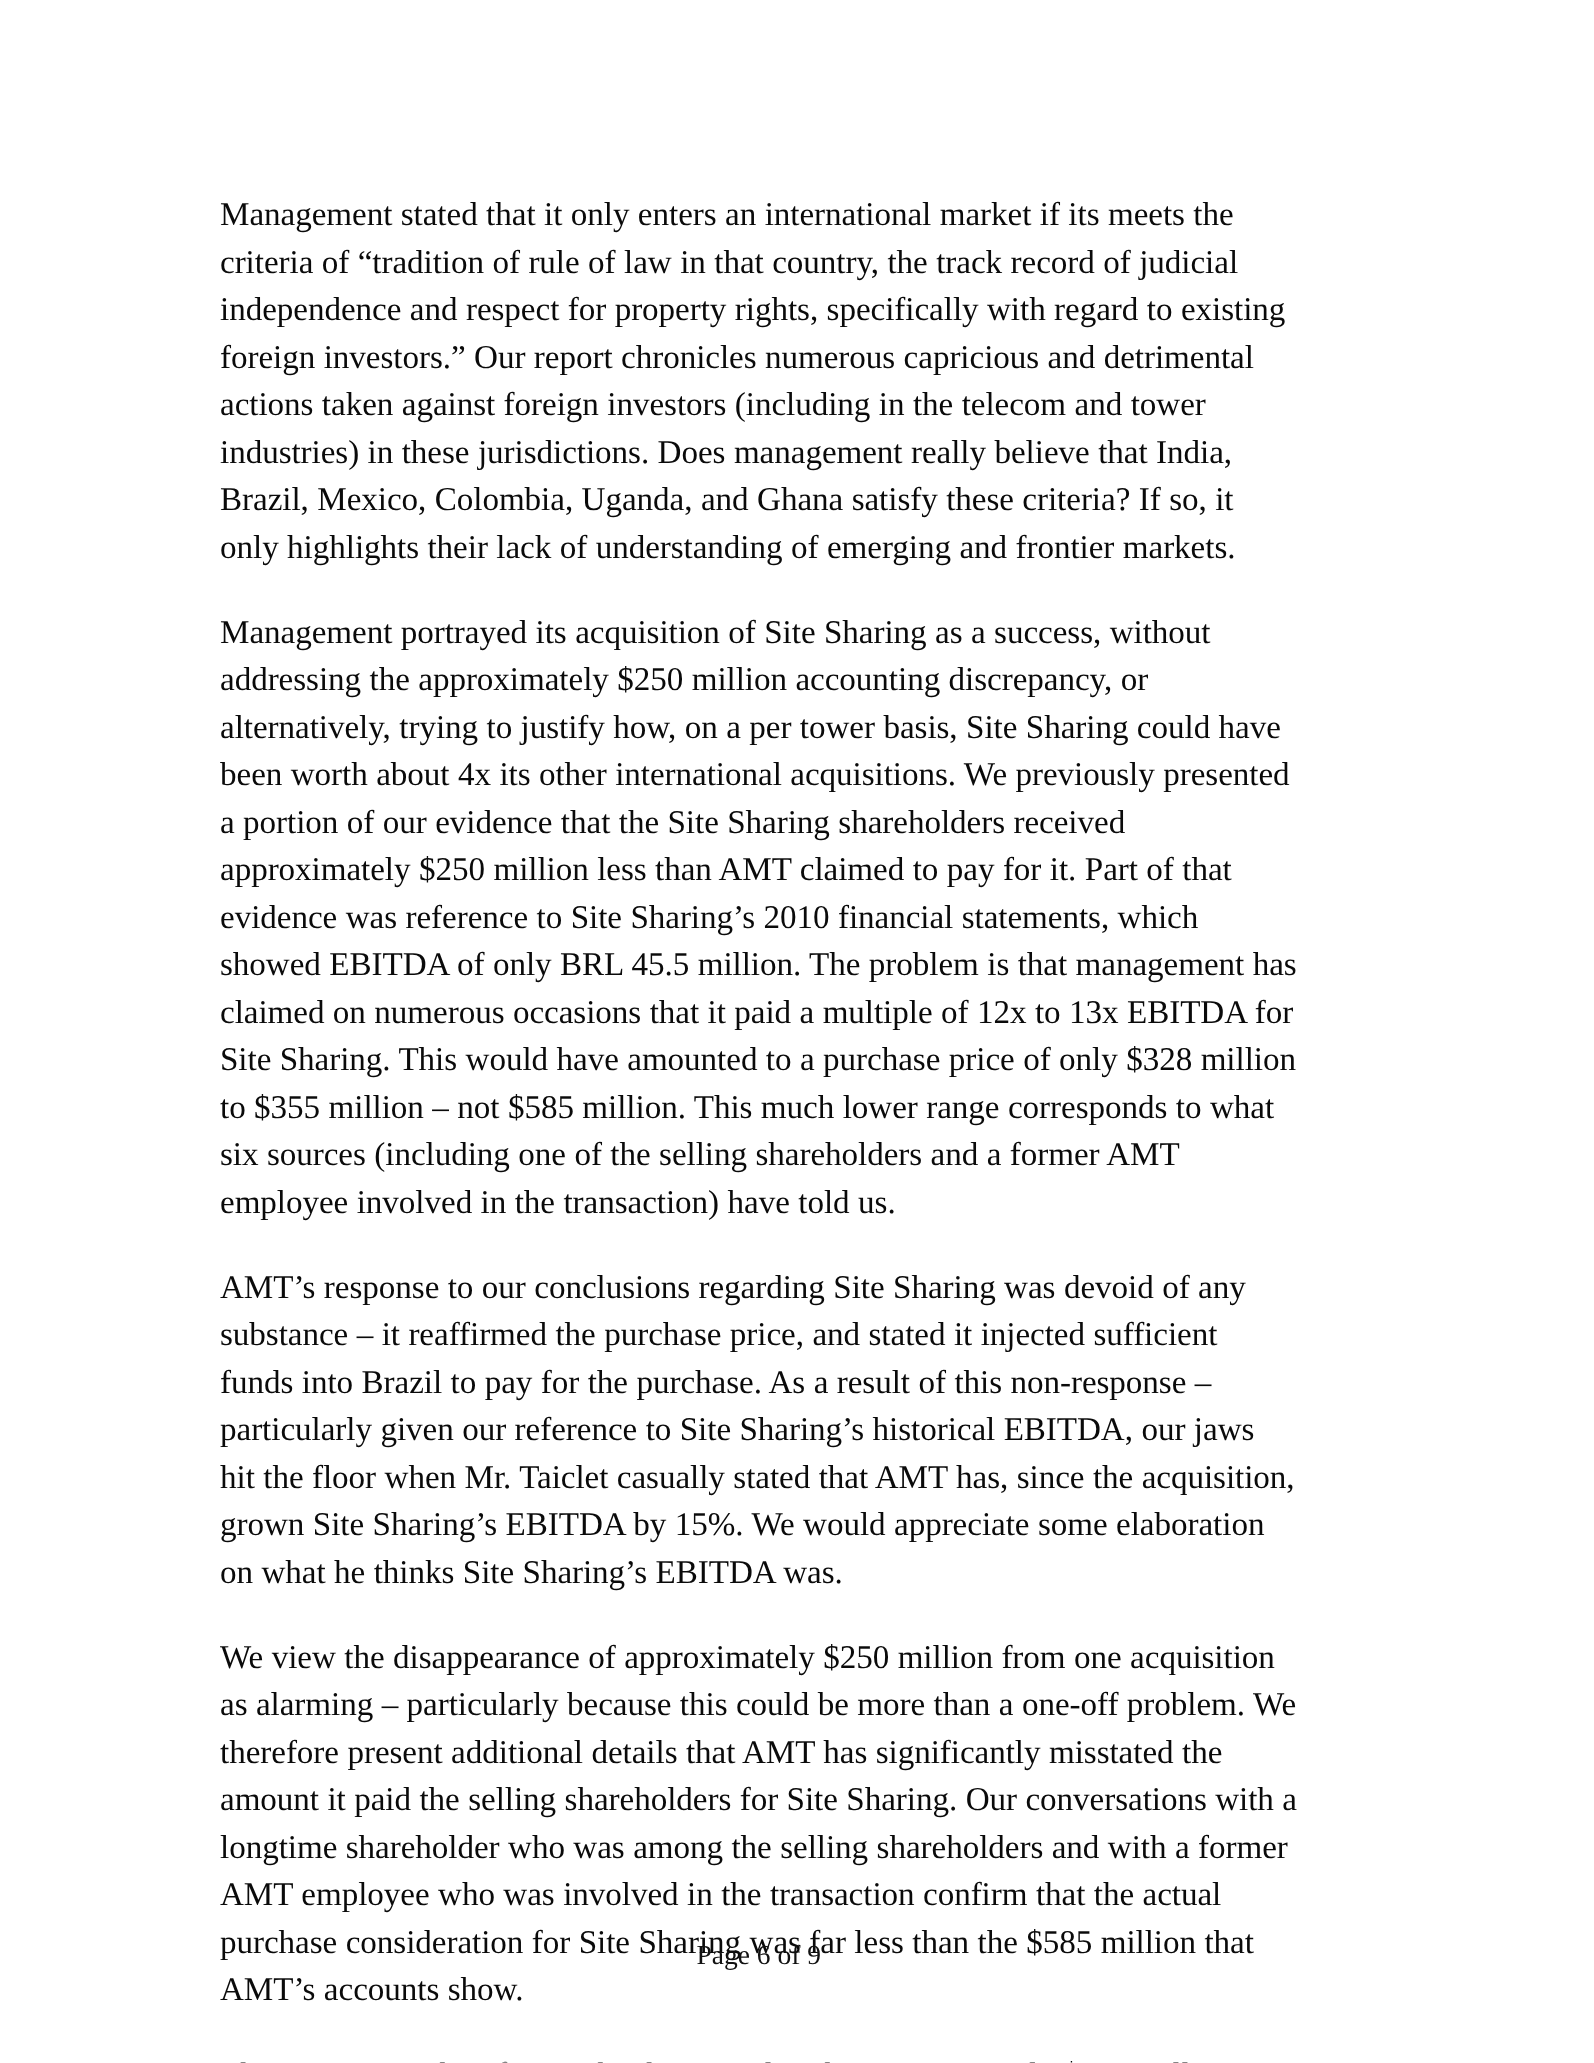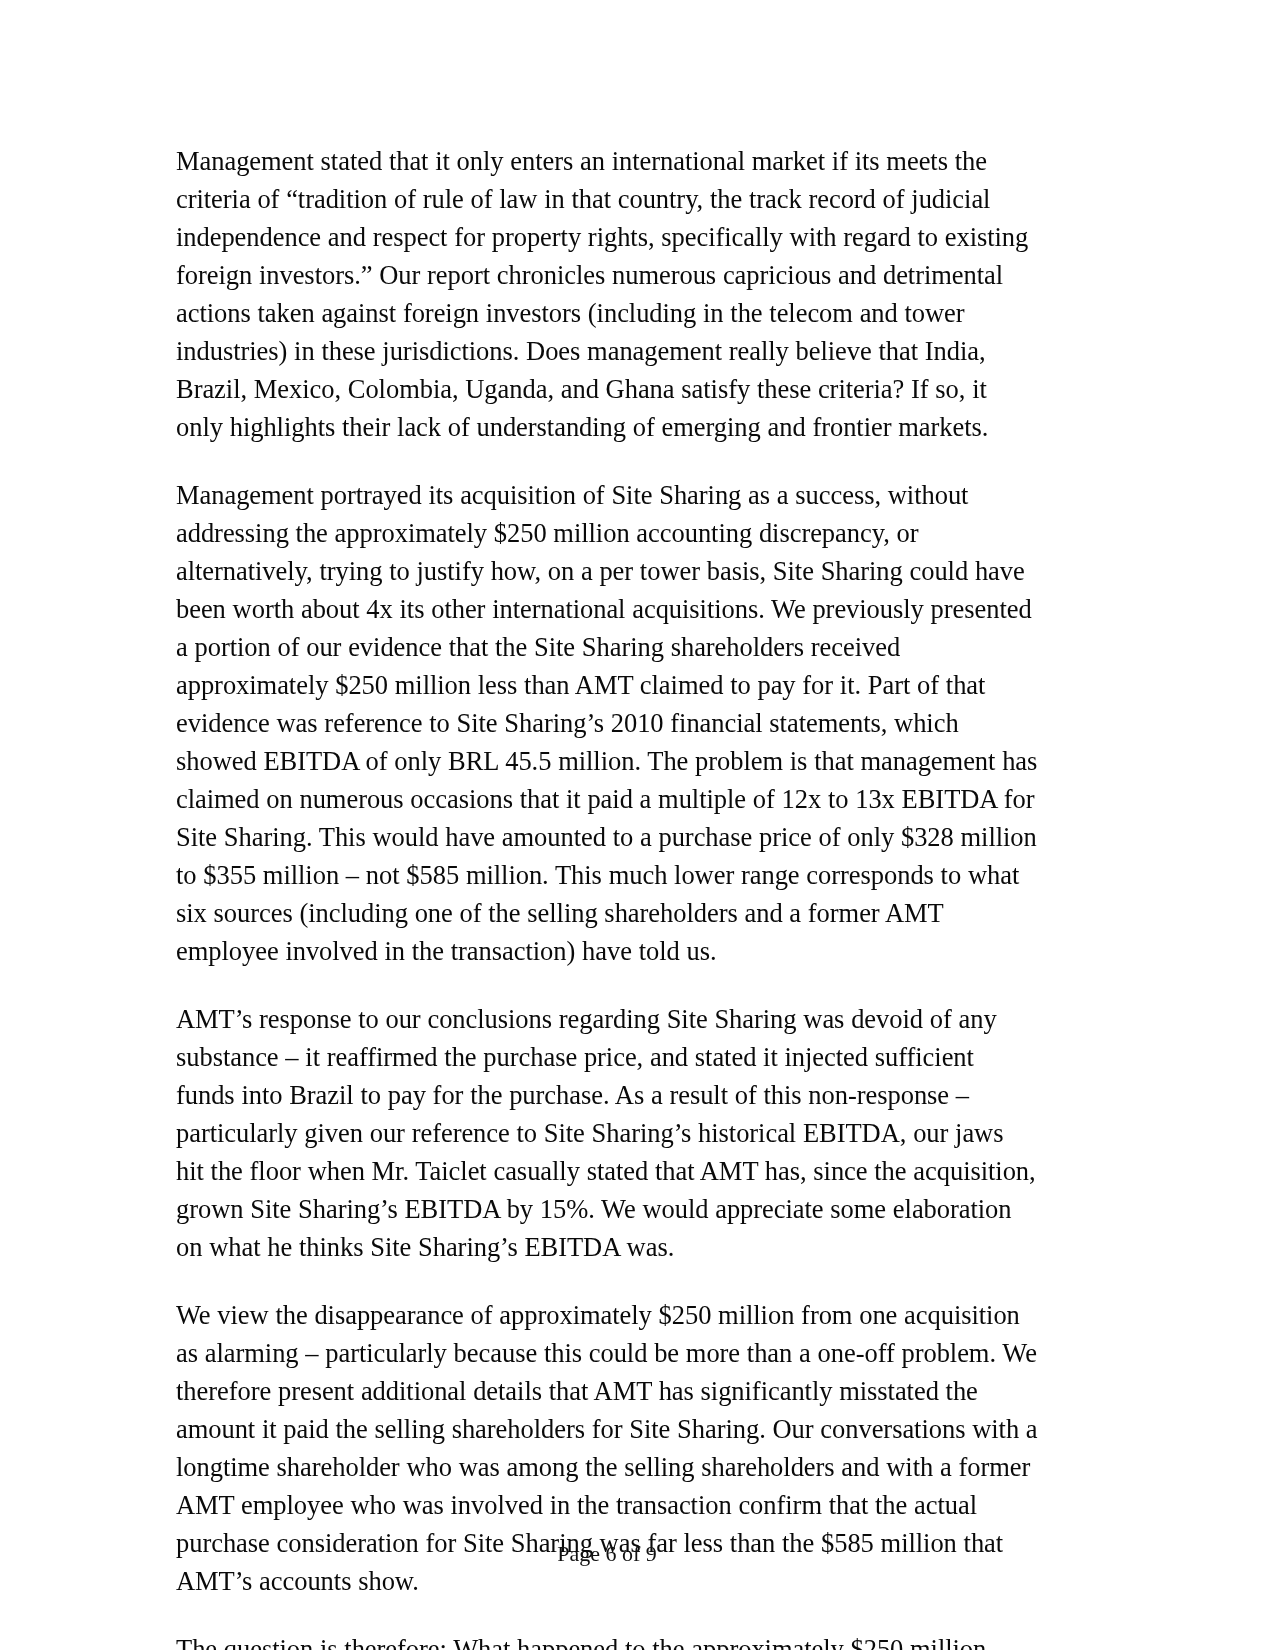--- a/index.html
+++ b/index.html
@@ -11,21 +11,21 @@
     width: 1275px;
     height: 1650px;
     position: relative;
     font-family: "Liberation Serif", "DejaVu Serif", serif;
     color: #000000;
     overflow: hidden;
   }
   .page {
     position: absolute;
     left: 0;
-    top: 2px;
+    top: 12px;
     width: 1275px;
     height: 1173px;
     background: #ffffff;
   }
   .content {
     position: absolute;
     left: 176px;
     top: 140px;
     width: 862px;
   }

